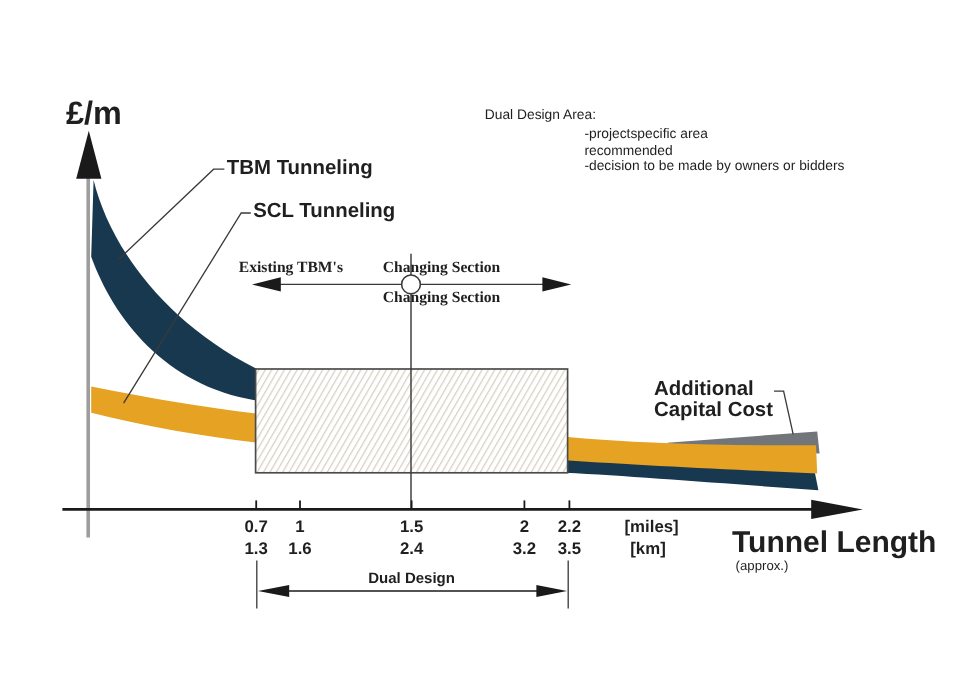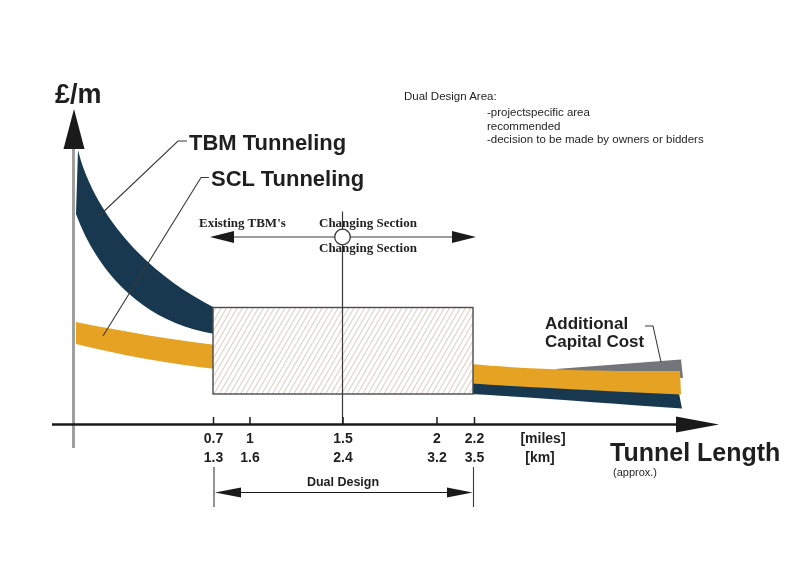--- a/index.html
+++ b/index.html
@@ -3,21 +3,21 @@
 <meta charset="utf-8">
 <style>
   html,body{margin:0;padding:0;background:#fff;}
   #canvas{
     position:relative;width:800px;height:566px;background:#fff;overflow:hidden;
     font-family:"Liberation Sans",sans-serif;color:#1f1f1f;
   }
   #drawing{position:absolute;left:0;top:0;width:800px;height:566px;}
   .lbl{position:absolute;white-space:nowrap;}
   .ylab{left:55px;top:79px;font-size:27px;font-weight:700;}
-  .curve-lbl{font-size:22px;font-weight:600;}
+  .curve-lbl{font-size:17px;font-weight:600;}
   .tbm-lbl{left:189px;top:130px;}
   .scl-lbl{left:211px;top:166px;}
   .infobox-title{left:404px;top:90px;font-size:11.5px;font-weight:500;}
   .infobox-items{position:absolute;left:487px;top:90px;font-size:11.5px;font-weight:500;line-height:13.5px;margin-top:16px;}
   .ann{font-size:13px;font-weight:600;text-align:left;width:170px;line-height:13.5px;font-family:Liberation Serif, serif;}
   .ann-left-top{left:199px;top:216px;}
   .ann-left-bottom{left:199px;top:241px;}
   .ann-right-top{left:319px;top:216px;}
   .ann-right-bottom{left:319px;top:241px;}
   .addl-lbl{left:545px;top:315px;width:110px;font-size:17px;font-weight:600;line-height:17.5px;}

